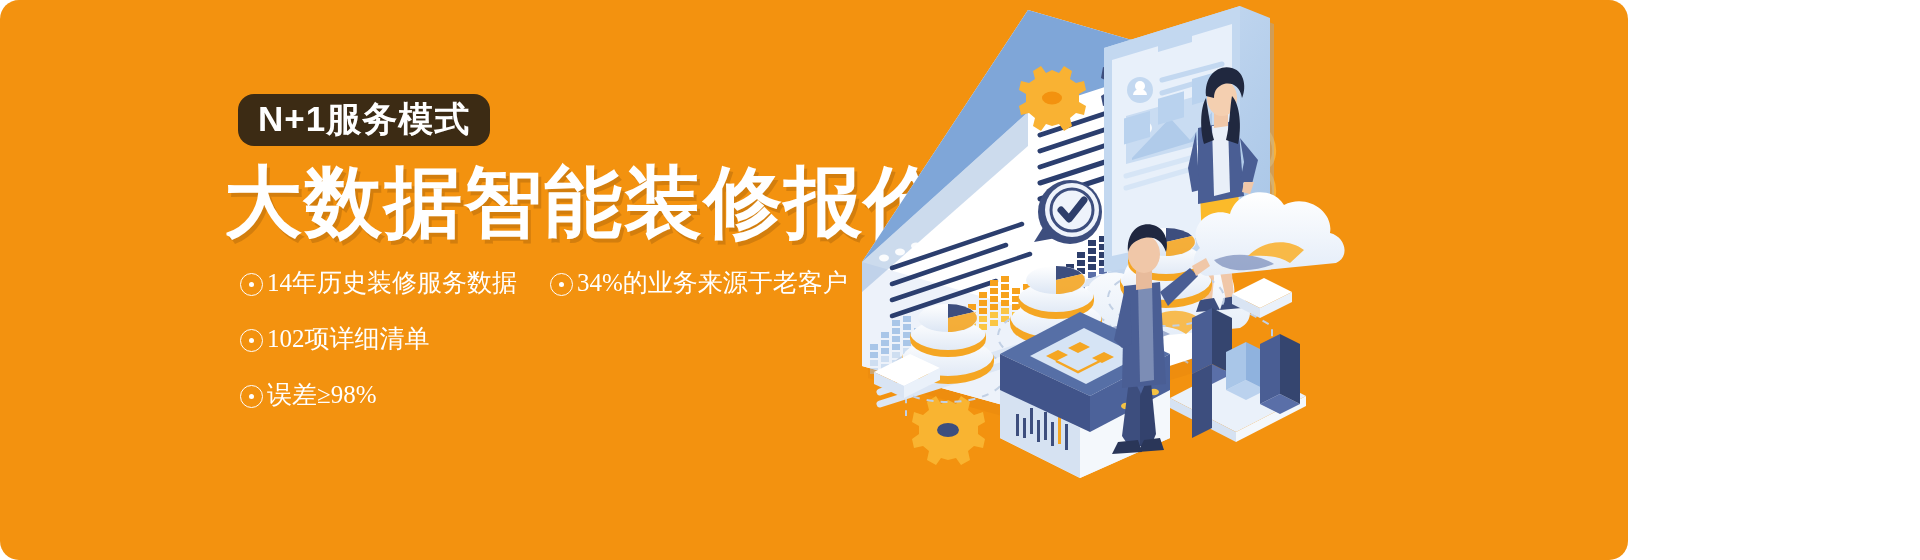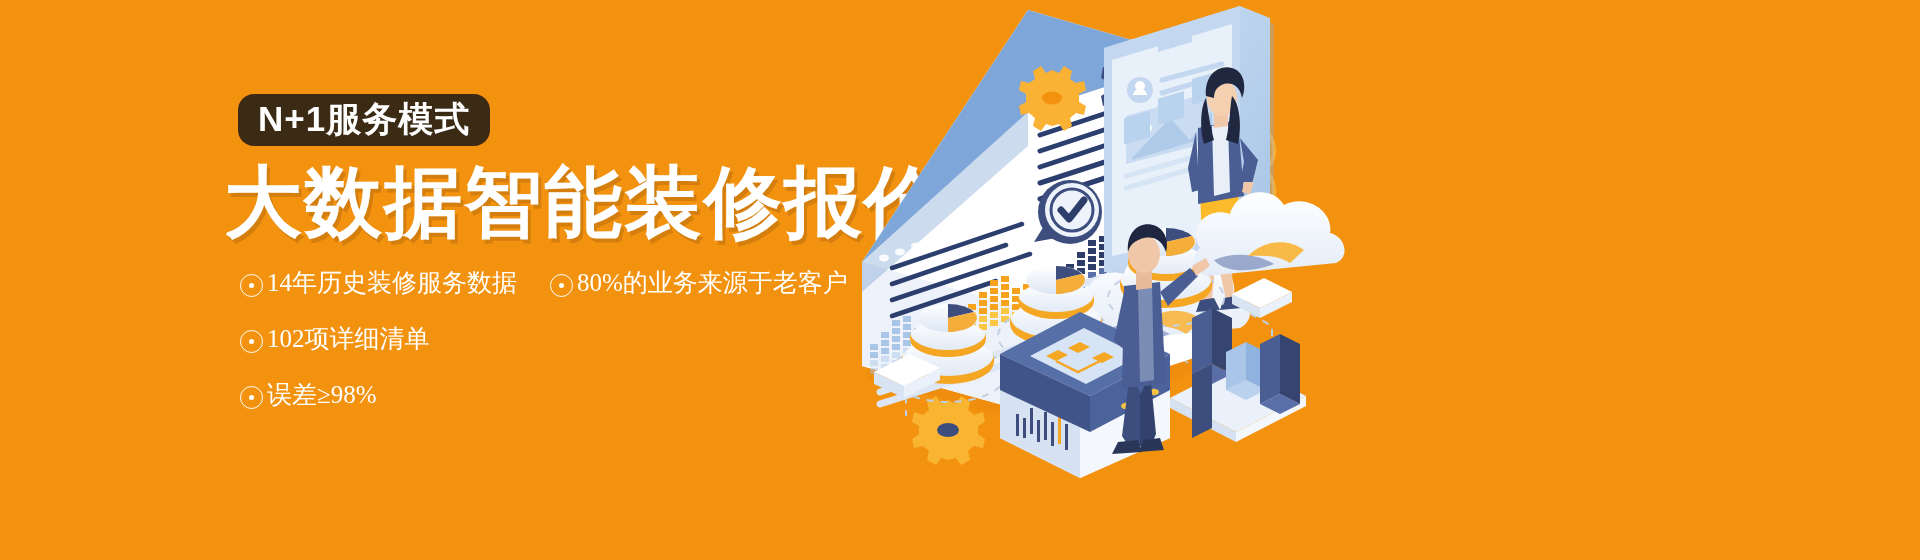--- a/index.html
+++ b/index.html
@@ -7,24 +7,25 @@
     padding: 0;
   }
   body {
     width: 1920px;
     height: 560px;
     overflow: hidden;
     font-family: "Liberation Sans", sans-serif;
   }
   #banner {
     position: relative;
-    width: 1920px;
+    width: 1628px;
     height: 560px;
     background: #F3920F;
     overflow: hidden;
+    border-radius: 19px;
   }
 
   
   #text-block {
     position: absolute;
     left: 0;
     top: 0;
     width: 1040px;
     height: 560px;
   }
@@ -67,21 +68,21 @@
   }
   .bullet-col {
     position: absolute;
     top: 0;
   }
   #bullet-col-left  { left: 0px; }
   #bullet-col-right { left: 310px; }
 
   .bullet {
     display: flex;
-    align-items: center;
+    align-items: flex-start;
     color: #FFFFFF;
     font-family: "Liberation Serif", serif;
     font-size: 25px;
     line-height: 1;
     margin-bottom: 31px;
     white-space: nowrap;
   }
   .bullet-marker {
     display: inline-block;
     width: 21px;
@@ -141,21 +142,21 @@
         </div>
         <div class="bullet">
           <span class="bullet-marker"></span>
           <span class="bullet-text">误差≥98%</span>
         </div>
       </div>
 
       <div class="bullet-col" id="bullet-col-right">
         <div class="bullet">
           <span class="bullet-marker"></span>
-          <span class="bullet-text">80%的业务来源于老客户</span>
+          <span class="bullet-text">34%的业务来源于老客户</span>
         </div>
       </div>
 
     </div>
   </div>
 
   <div id="illustration">
     <svg width="1080" height="560" viewBox="0 0 1080 560" xmlns="http://www.w3.org/2000/svg">
       <defs>
         <linearGradient id="gCloud" x1="0" y1="0" x2="0" y2="1">

